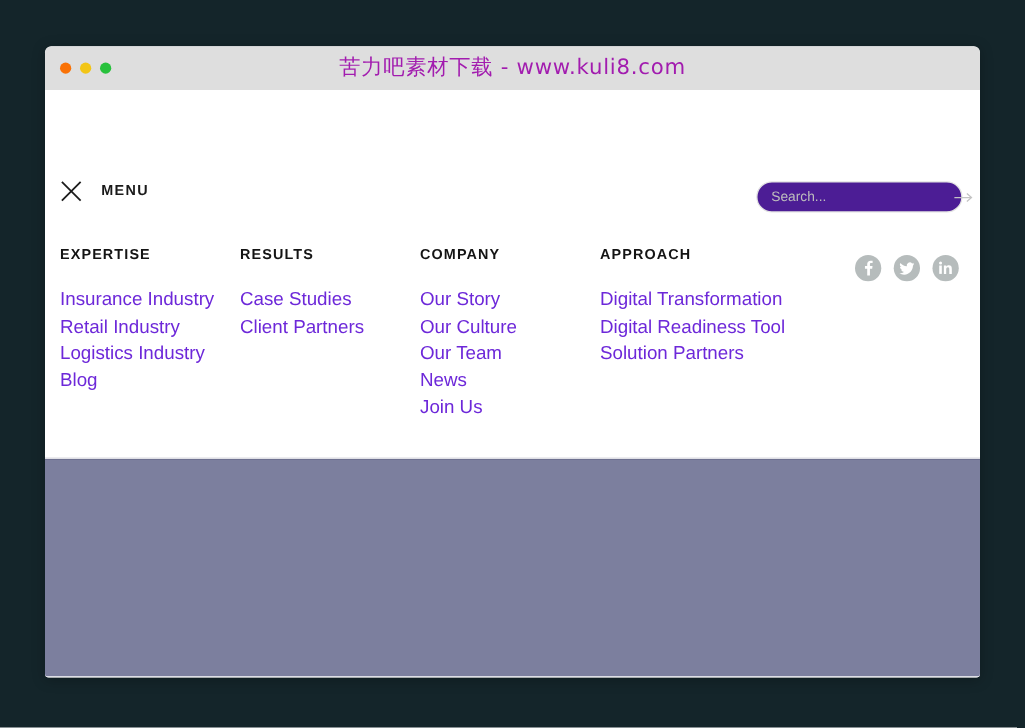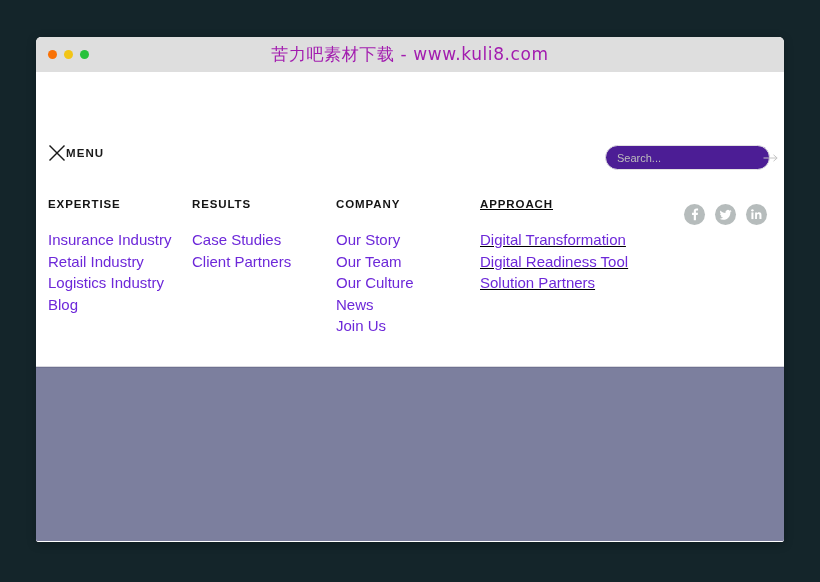--- a/index.html
+++ b/index.html
@@ -81,21 +81,21 @@
     border-bottom: 1px solid #d9d9e0;
   }
 
   
   .menu-toggle {
     position: absolute;
     left: 12px;
     top: 72px;
     display: flex;
     align-items: center;
-    gap: 0;
+    gap: 15px;
     cursor: pointer;
   }
   .close-x {
     width: 18px;
     height: 18px;
     display: block;
   }
   .menu-label {
     font-size: 11.5px;
     font-weight: bold;
@@ -135,21 +135,21 @@
 
   
   .columns {
     position: absolute;
     left: 12px;
     top: 126px;
     right: 0;
     display: flex;
   }
   .col { width: 144px; }
-  .col:nth-child(4) { width: 190px; text-decoration: underline; }
+  .col:nth-child(4) { width: 190px; }
 
   .col-title {
     font-size: 11.5px;
     font-weight: bold;
     letter-spacing: 0.9px;
     color: #141414;
     margin-bottom: 19px;
     white-space: nowrap;
   }
   .col-link {
@@ -235,22 +235,22 @@
 
         <div class="col">
           <div class="col-title">RESULTS</div>
           <a class="col-link">Case Studies</a>
           <a class="col-link">Client Partners</a>
         </div>
 
         <div class="col">
           <div class="col-title">COMPANY</div>
           <a class="col-link">Our Story</a>
+          <a class="col-link">Our Culture</a>
           <a class="col-link">Our Team</a>
-          <a class="col-link">Our Culture</a>
           <a class="col-link">News</a>
           <a class="col-link">Join Us</a>
         </div>
 
         <div class="col">
           <div class="col-title">APPROACH</div>
           <a class="col-link">Digital Transformation</a>
           <a class="col-link">Digital Readiness Tool</a>
           <a class="col-link">Solution Partners</a>
         </div>

